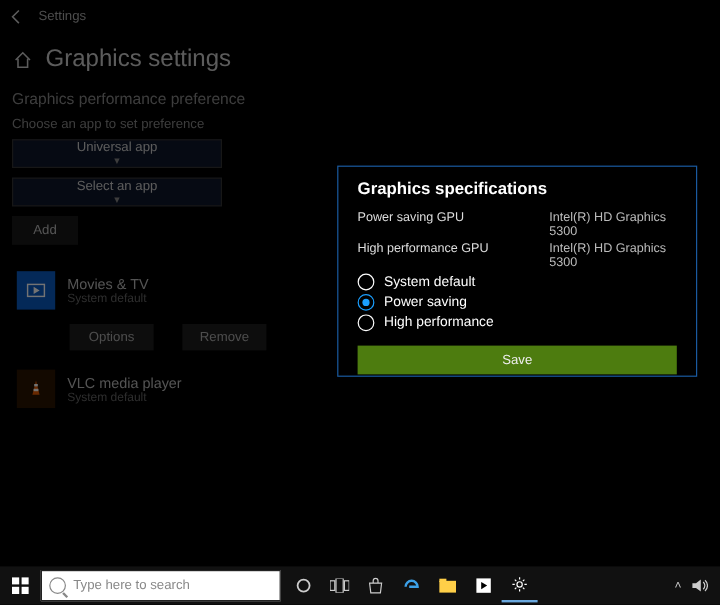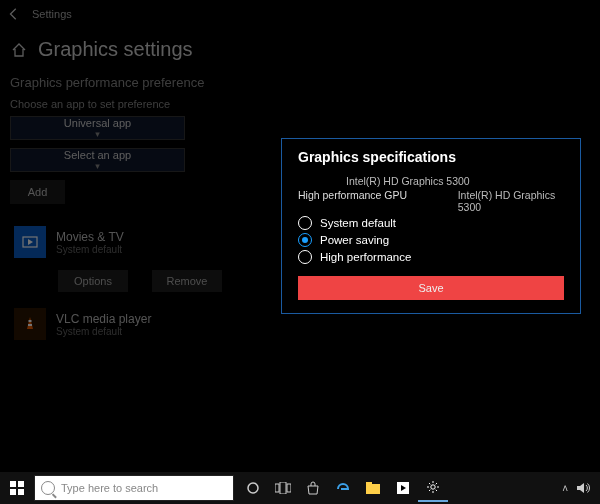--- a/index.html
+++ b/index.html
@@ -30,21 +30,21 @@
   .dlg-title { font-size: 14px; font-weight: 600; margin-bottom: 10px; color: #fff; }
   .dlg-row { display: flex; font-size: 10.5px; color: #ccc; margin-bottom: 2px; }
   .dlg-row .k { width: 130px; color: #ddd; }
   .dlg-row .v { color: #bbb; margin-left: 48px; }
   .dlg-sub { font-size: 11px; color: #ccc; margin: 10px 0 6px; }
   .radio-row { display: flex; align-items: center; font-size: 11.5px; color: #fff; margin: 3px 0; }
   .radio { width: 14px; height: 14px; border: 1.5px solid #fff; border-radius: 50%; margin-right: 8px; display: flex; align-items: center; justify-content: center; }
   .radio.sel { border-color: #1a9fff; }
   .radio.sel::after { content: ""; width: 6px; height: 6px; background: #1a9fff; border-radius: 50%; }
   .dlg-btns { display: flex; gap: 8px; margin-top: 12px; }
-  .dlg-btn { flex: 1; height: 24px; background: #ef4444; color: #eee; font-size: 11px; display: flex; align-items: center; justify-content: center; }
+  .dlg-btn { flex: 1; height: 24px; background: #4d7c0f; color: #eee; font-size: 11px; display: flex; align-items: center; justify-content: center; }
 
   .taskbar { position: absolute; left: 0; bottom: 0; right: 0; height: 32px; background: #111; display: flex; align-items: center; padding: 0 4px; }
   .tb-start { width: 26px; height: 26px; display: flex; align-items: center; justify-content: center; }
   .tb-search { display: flex; align-items: center; height: 26px; background: #ffffff; border: 1px solid #222; margin: 0 4px; padding: 0 6px; width: 200px; }
   .tb-search-icon { width: 14px; height: 14px; border: 1.5px solid #888; border-radius: 50%; position: relative; margin-right: 6px; }
   .tb-search-icon::after { content: ""; position: absolute; width: 5px; height: 1.5px; background: #888; bottom: -2px; right: -3px; transform: rotate(45deg); }
   .tb-search-text { font-size: 11px; color: #888; }
   .tb-spacer { flex: 1; }
   .tb-item { width: 30px; height: 28px; display: flex; align-items: center; justify-content: center; color: #ddd; }
   .tb-tray { display: flex; align-items: center; gap: 8px; padding: 0 6px; color: #ccc; }
@@ -117,20 +117,21 @@
       <div class="pref">System default</div>
     </div>
   </div>
 </div>
 
 <div class="scrim"></div>
 
 <div class="dialog">
   <div class="dlg-title">Graphics specifications</div>
   <div class="dlg-row">
+    <div class="k">Power saving GPU</div>
     <div class="v">Intel(R) HD Graphics 5300</div>
   </div>
   <div class="dlg-row">
     <div class="k">High performance GPU</div>
     <div class="v">Intel(R) HD Graphics 5300</div>
   </div>
   <div class="radio-row">
     <div class="radio"></div>
     <span>System default</span>
   </div>

